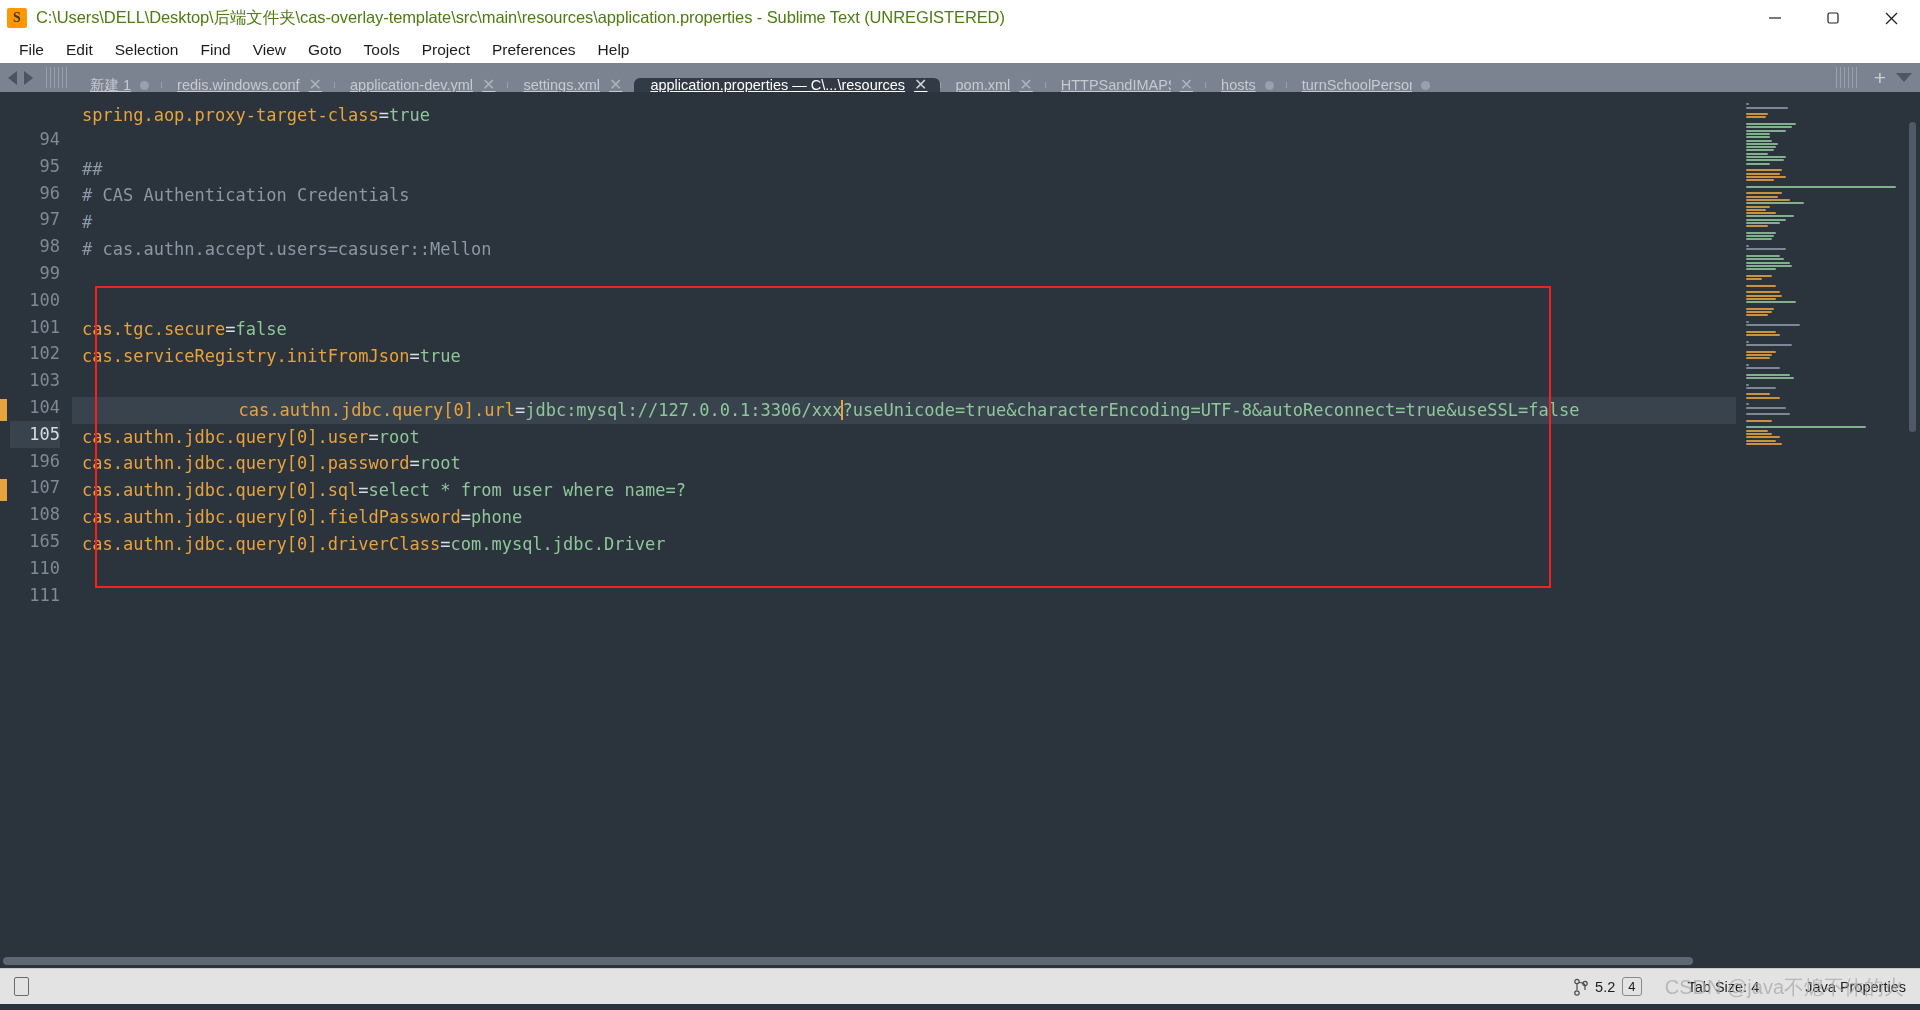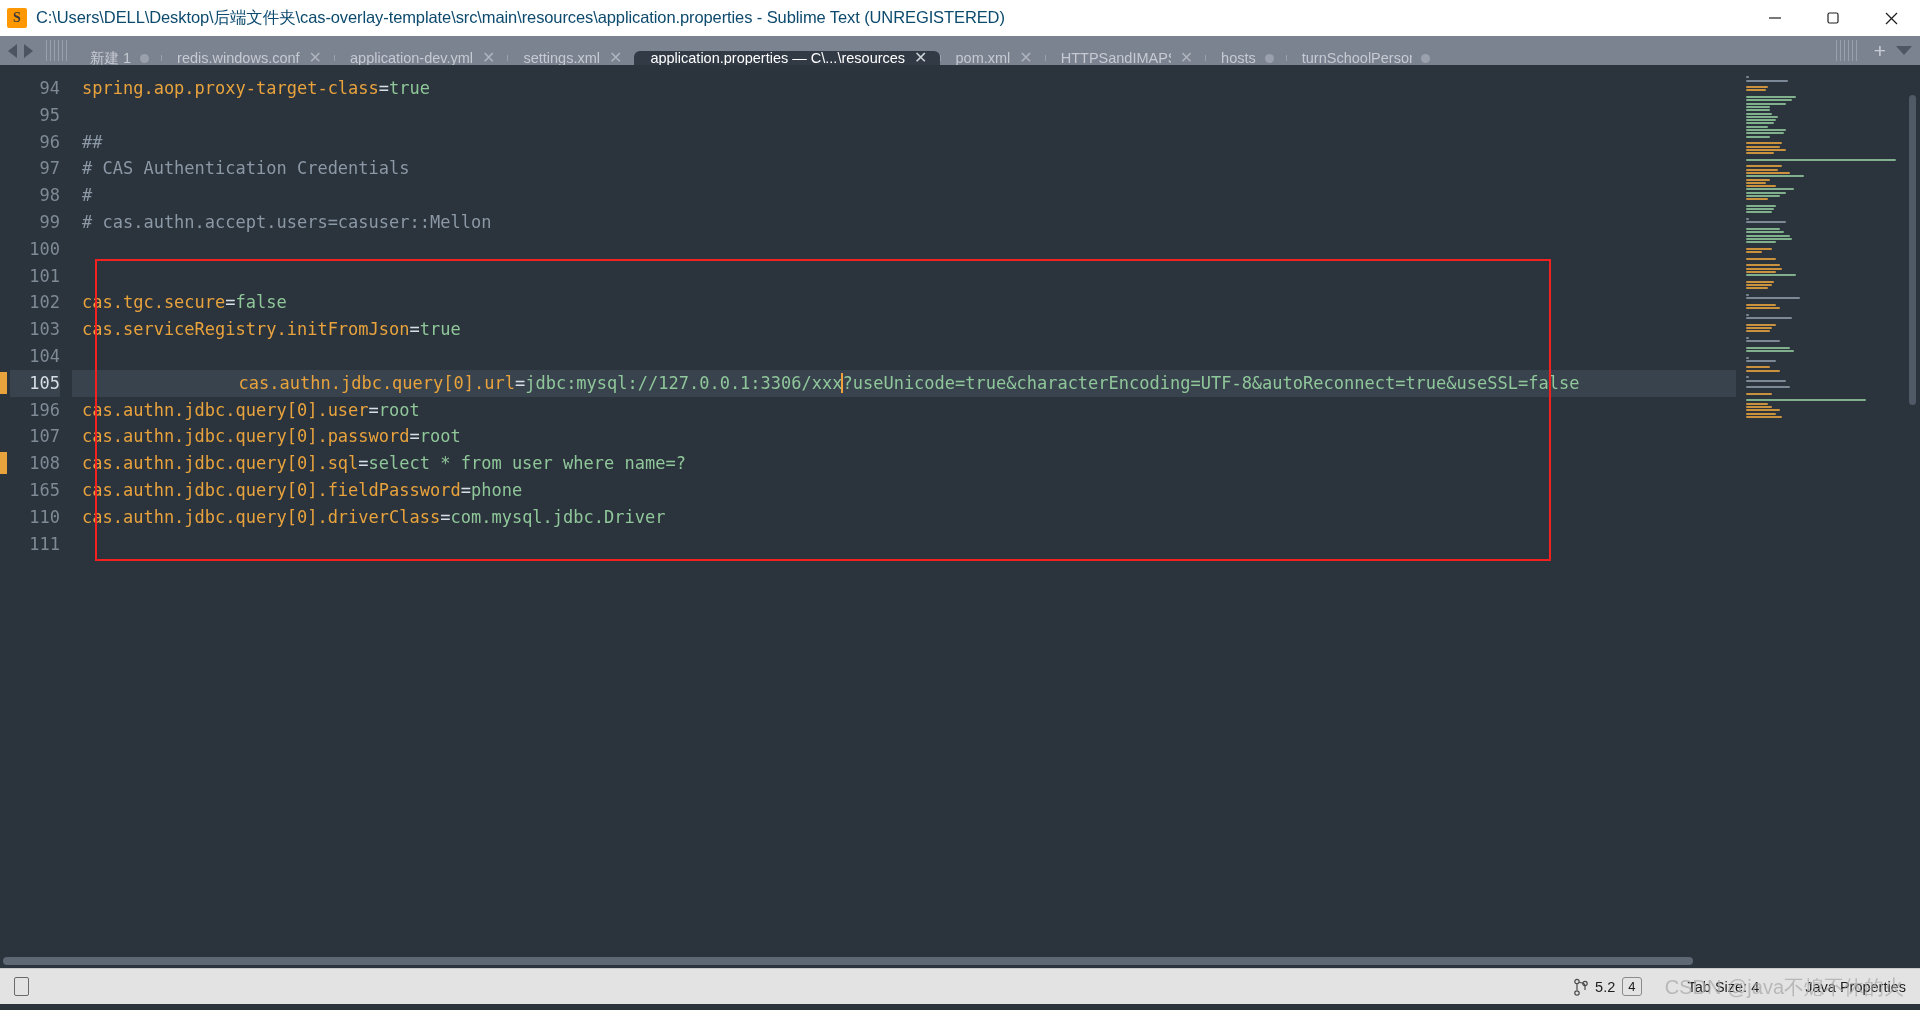--- a/index.html
+++ b/index.html
@@ -17,21 +17,21 @@
     flex: none; position: relative;
   }
   .title-icon {
     width: 20px; height: 20px; margin-left: 7px; margin-right: 9px;
     background: #ff9800; border-radius: 2px; position: relative; flex: none;
     display: flex; align-items: center; justify-content: center;
     color: #3a3a3a; font-weight: bold; font-size: 14px;
     font-family: "Liberation Serif", serif;
   }
   .title-text {
-    font-size: 16.5px; color: #0c4a6e; white-space: nowrap;
+    font-size: 16.5px; color: #4d7c0f; white-space: nowrap;
     letter-spacing: -0.1px;
   }
   .win-controls { margin-left: auto; display: flex; height: 36px; }
   .win-btn {
     width: 58px; height: 36px; display: flex; align-items: center; justify-content: center;
     color: #202020;
   }
   .win-btn svg { display: block; }
 
   
@@ -62,21 +62,21 @@
     border-left: 9px solid #4c5461;
   }
   .grip {
     display: flex; align-items: center; height: 29px; gap: 3px; padding: 0 7px;
   }
   .grip i { display: block; width: 1px; height: 21px; background: #9aa1ac; }
   .tabs { display: flex; align-items: flex-end; height: 29px; flex: 1; min-width: 0; }
   .tab {
     height: 14px; display: flex; align-items: center; gap: 9px;
     padding: 0 12px 0 16px; white-space: nowrap; position: relative;
-    font-size: 14.5px; color: #c6cad2; flex: none;
+    font-size: 14.5px; color: #c6cad2; flex: none; text-decoration: underline;
   }
   .tab + .tab::before {
     content: ""; position: absolute; left: 0; top: 4px; bottom: 4px;
     width: 1px; background: #9aa1ac;
   }
   .tab.active {
     background: #323a45; color: #ffffff;
     border-radius: 6px 6px 0 0;
   }
   .tab.active::before { display: none; }
@@ -100,21 +100,21 @@
   .editor {
     flex: 1; position: relative; display: flex; overflow: hidden; background: #2b333c;
   }
   .fold-col { width: 10px; flex: none; background: #2b333c; position: relative; }
   .fold-mark {
     position: absolute; left: 0; width: 7px; height: 22px; background: #e8a33d;
   }
   .gutter {
     width: 62px; flex: none; text-align: right; padding-right: 12px;
     font-family: "DejaVu Sans Mono", monospace; font-size: 17px; line-height: 26.8px;
-    color: #7e8a96; padding-top: 10px; position: relative; background: #2b333c;
+    color: #7e8a96; padding-top: 10px; position: relative; background: #2b333c; margin-top: 24px;
   }
   .gutter .ln { height: 26.8px; }
   .gutter .ln.active { color: #d6dde4; background: #39434e; }
   .code {
     flex: 1; position: relative; padding-top: 10px; min-width: 0;
     font-family: "DejaVu Sans Mono", monospace; font-size: 17px; line-height: 26.8px;
     white-space: pre; color: #cfd6dd; overflow: hidden;
   }
   .code .row { height: 26.8px; padding-left: 10px; }
   .code .row.active { background: #39434e; text-align: center; }
@@ -196,20 +196,32 @@
       </div>
       <div class="win-btn">
         <svg width="17" height="17" viewBox="0 0 17 17">
             <line x1="3" y1="3" x2="14" y2="14" stroke="#202020" stroke-width="1.3"></line>
             <line x1="14" y1="3" x2="3" y2="14" stroke="#202020" stroke-width="1.3"></line>
           </svg>
       </div>
     </div>
   </div>
 
+  <div class="menubar">
+    <div class="menu-item">File</div>
+    <div class="menu-item">Edit</div>
+    <div class="menu-item">Selection</div>
+    <div class="menu-item">Find</div>
+    <div class="menu-item">View</div>
+    <div class="menu-item">Goto</div>
+    <div class="menu-item">Tools</div>
+    <div class="menu-item">Project</div>
+    <div class="menu-item">Preferences</div>
+    <div class="menu-item">Help</div>
+  </div>
 
   <div class="tabbar">
     <div class="tab-navarrows">
       <span class="navarrow left"></span>
       <span class="navarrow right"></span>
     </div>
     <div class="grip">
       <i></i>
         <i></i>
         <i></i>

